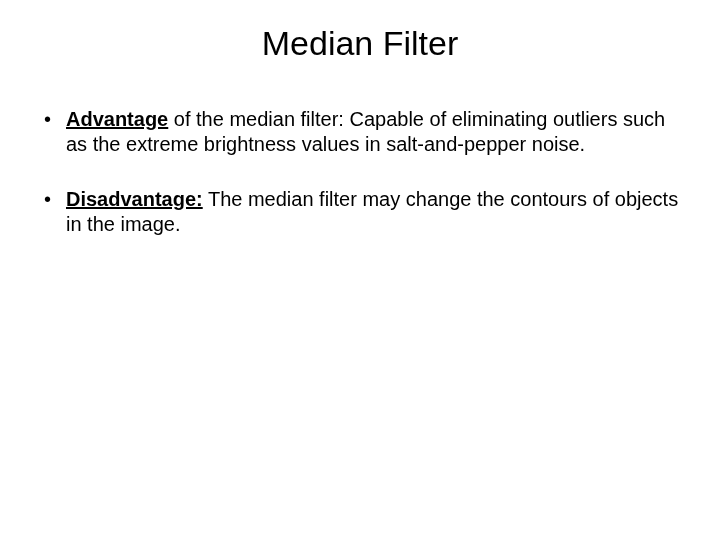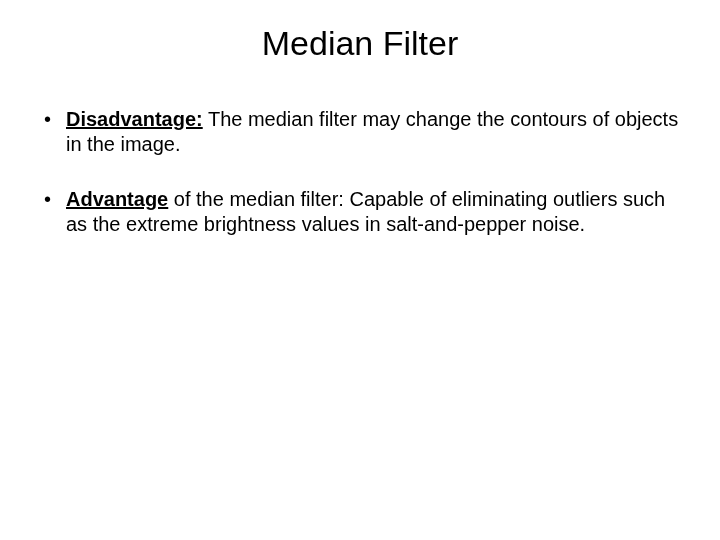--- a/index.html
+++ b/index.html
@@ -52,19 +52,19 @@
       text-decoration: underline;
     }
   </style>
 </head>
 <body>
 
 <div class="slide">
   <h1 class="title">Median Filter</h1>
   <ul class="bullets">
     <li>
-      <span class="lead-bold">Disadvantage:</span><span> The median filter may change the contours of objects in the image.</span>
+      <span class="lead-bold">Advantage</span><span> of the median filter: Capable of eliminating outliers such as the extreme brightness values in salt-and-pepper noise.</span>
     </li>
     <li>
-      <span class="lead-bold">Advantage</span><span> of the median filter: Capable of eliminating outliers such as the extreme brightness values in salt-and-pepper noise.</span>
+      <span class="lead-bold">Disadvantage:</span><span> The median filter may change the contours of objects in the image.</span>
     </li>
   </ul>
 </div>
 
 </body></html>

